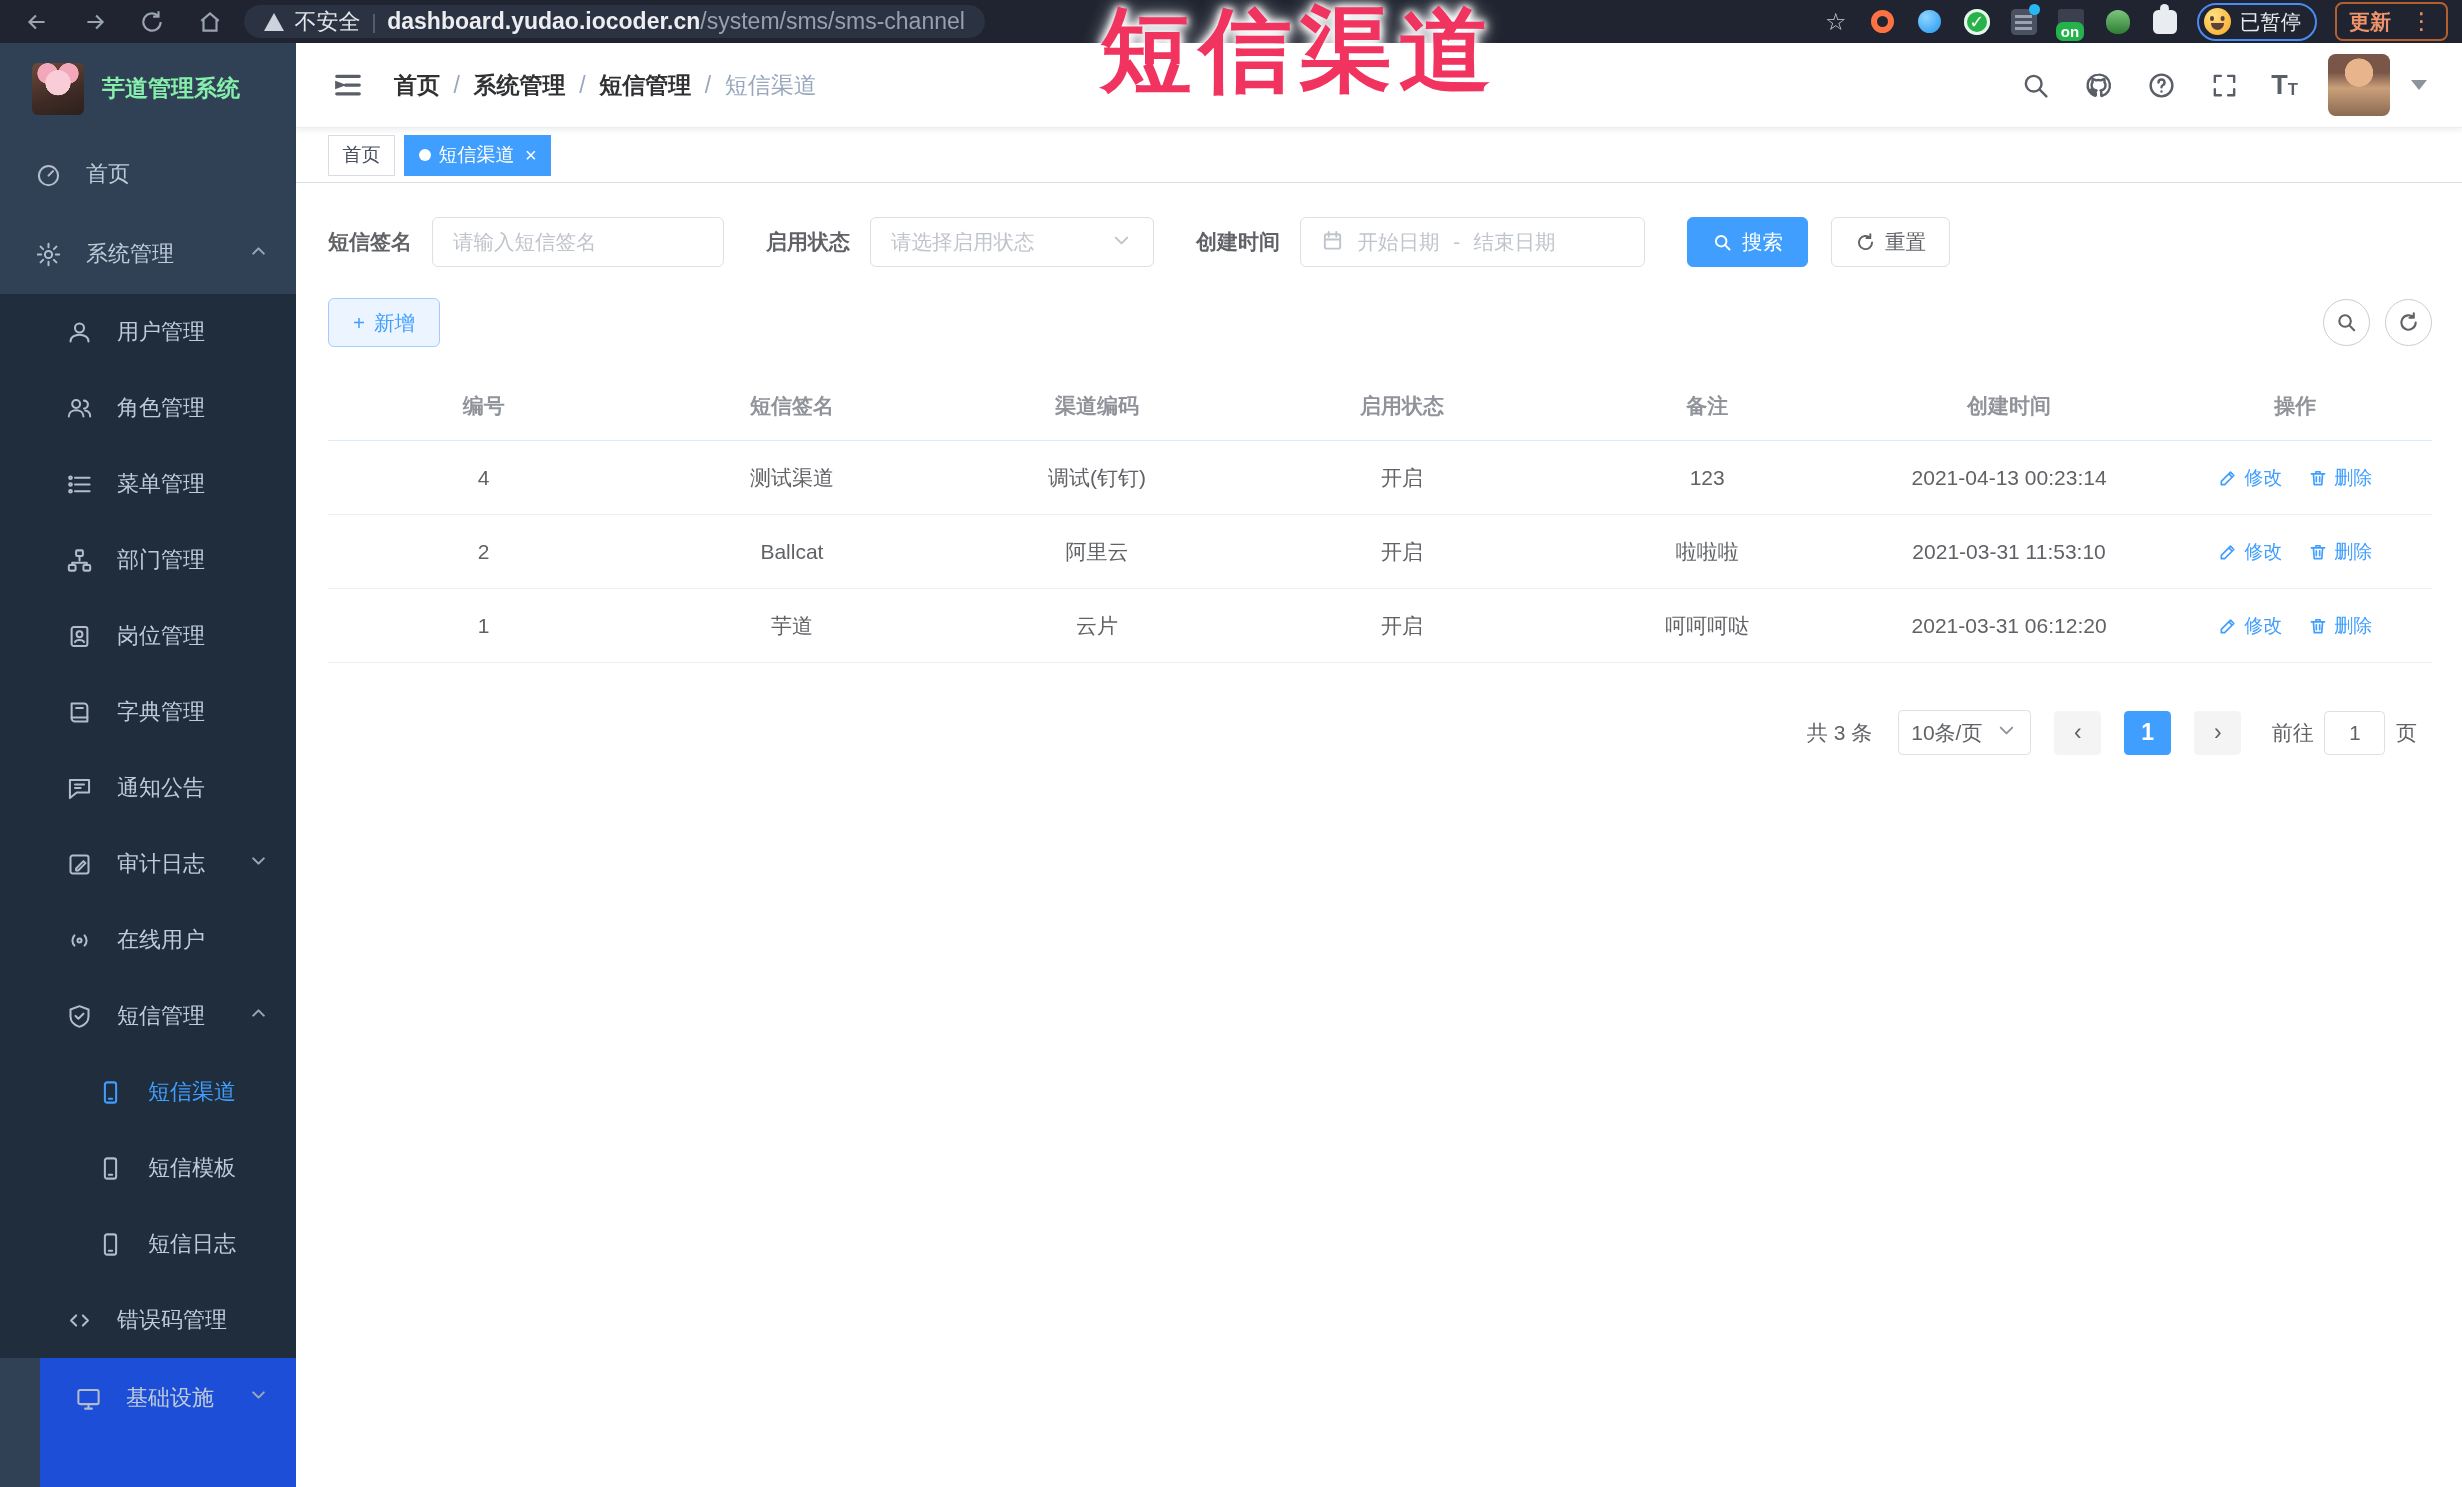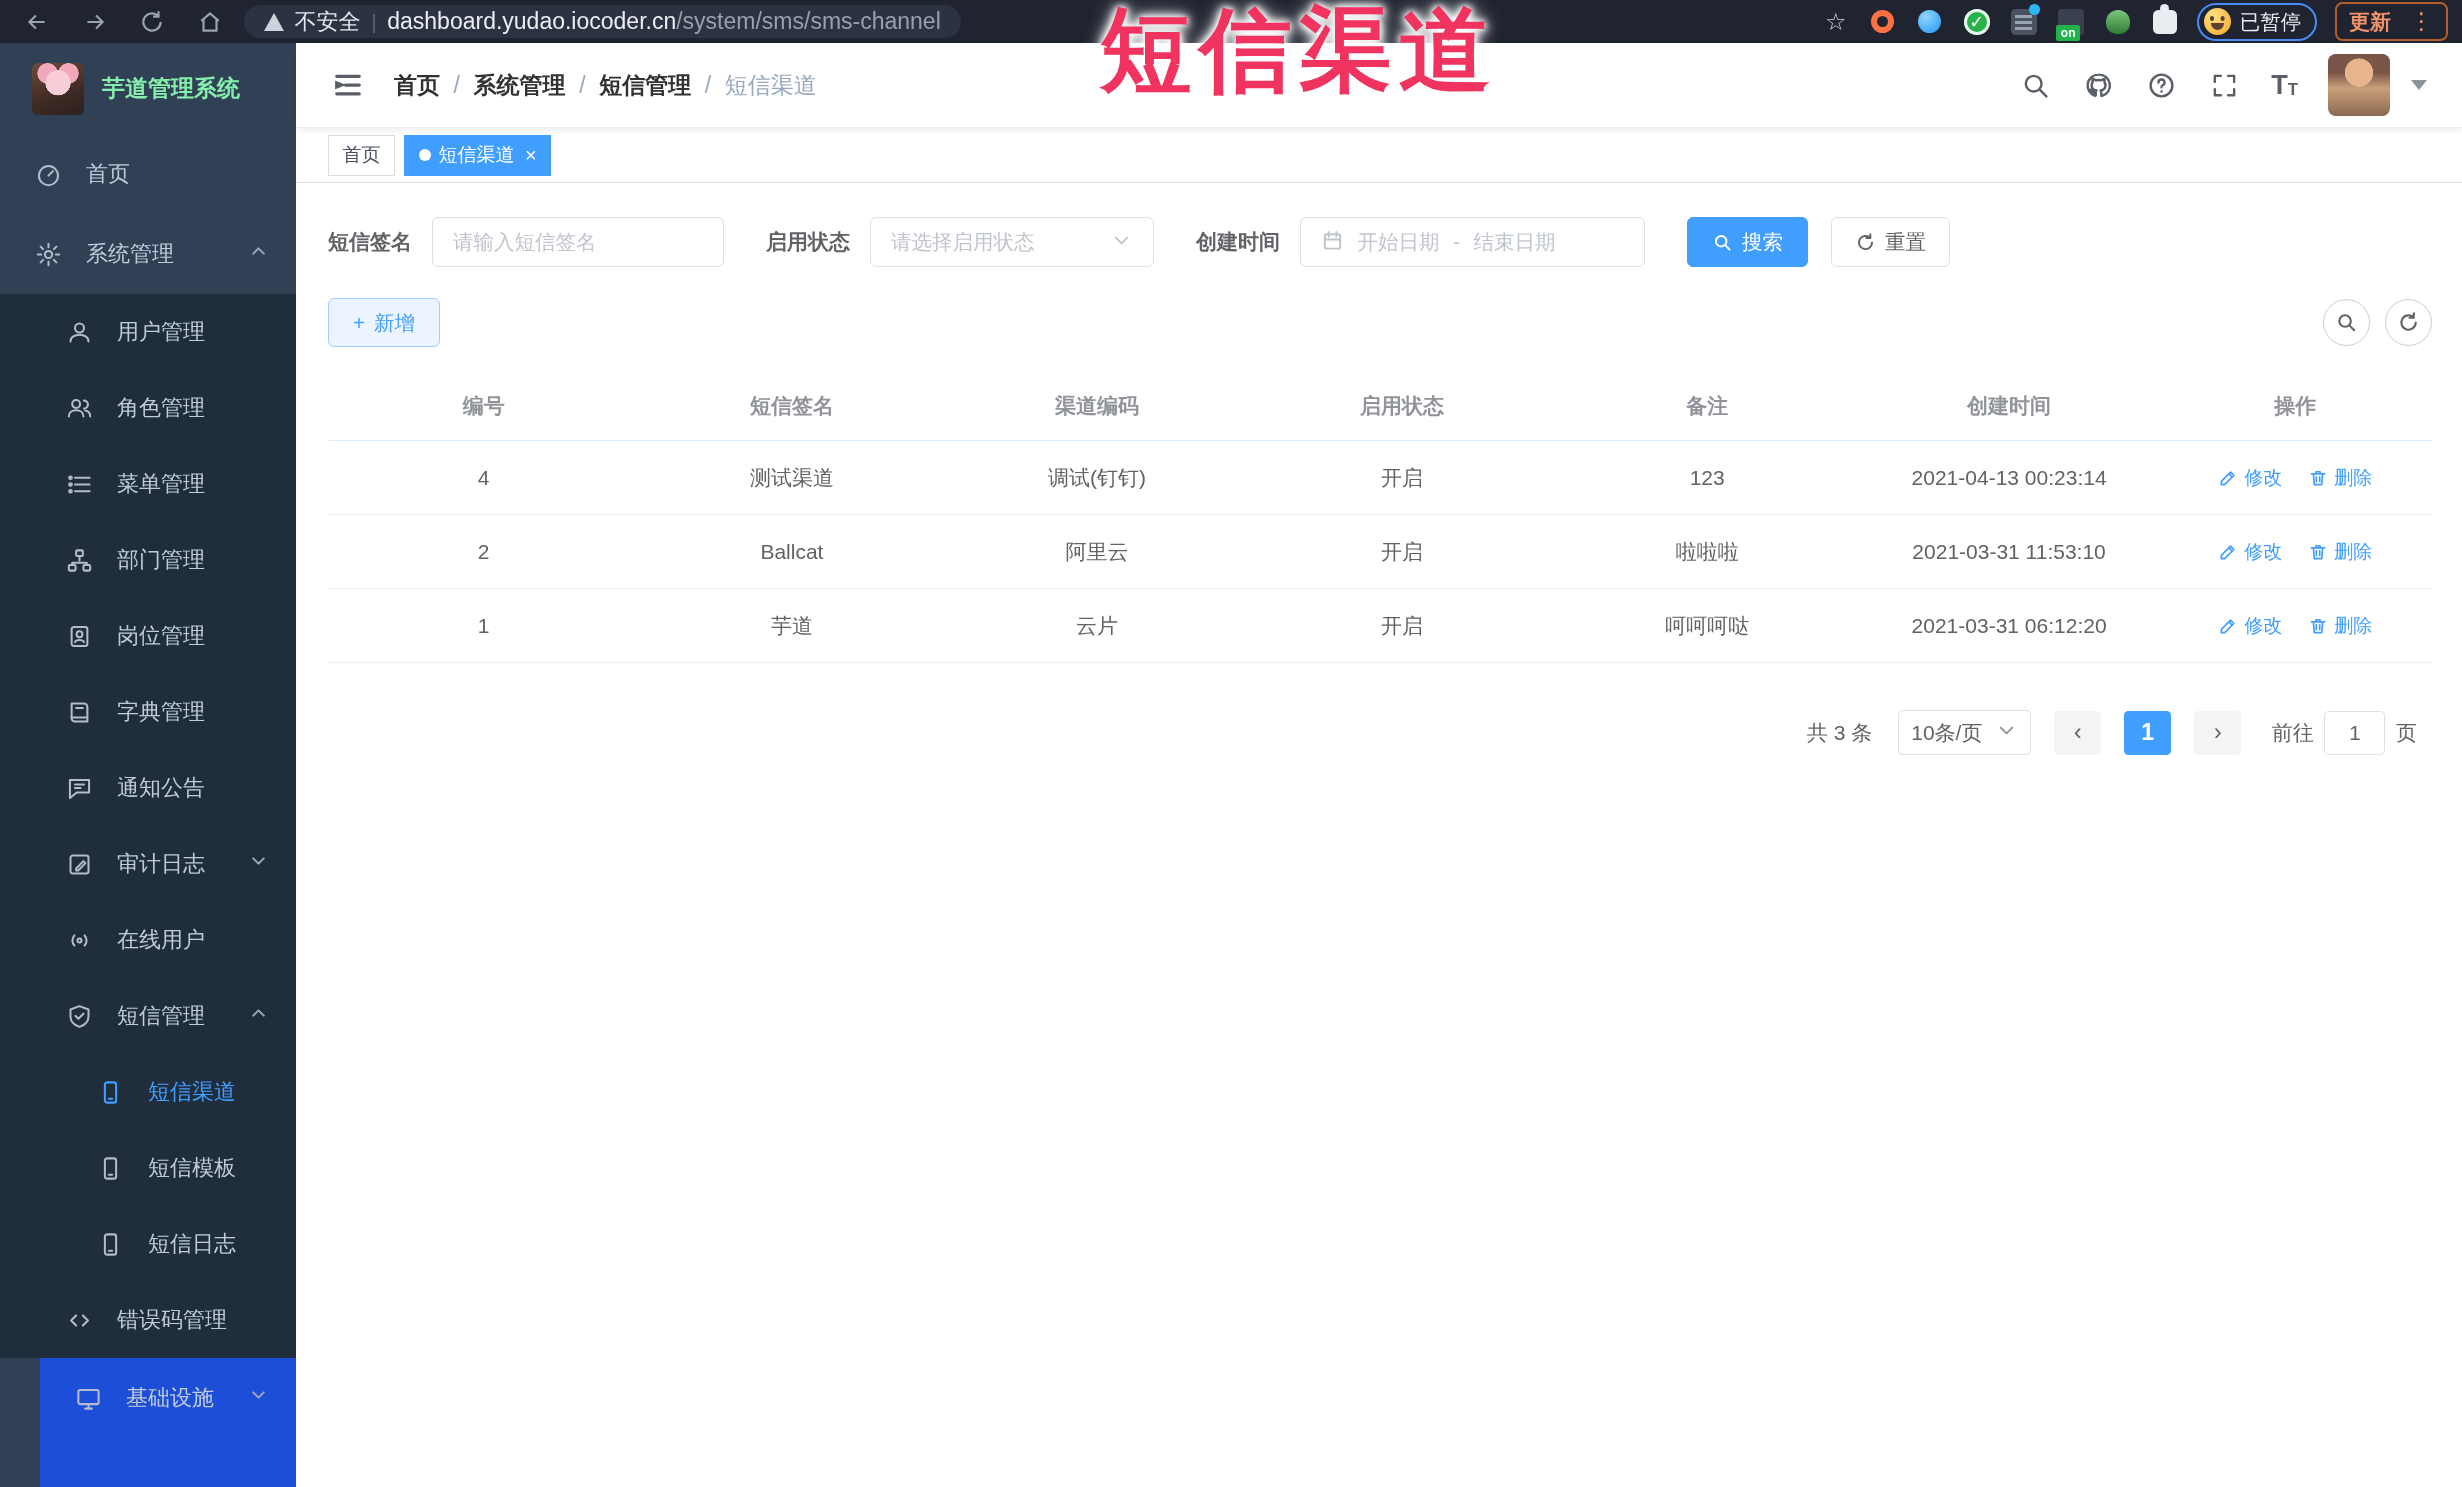--- a/index.html
+++ b/index.html
@@ -9,32 +9,32 @@
 
   
   .chrome { position:relative; height:43px; background:#1f2430; display:flex; align-items:center; padding:0 13.6px; color:#aeb6c2; }
   .chrome .navbtns { display:flex; align-items:center; gap:10.6px; }
   .chrome .nbtn { width:47px; height:35px; display:flex; align-items:center; justify-content:center; border-radius:6px; }
   .chrome .nbtn svg { width:26px; height:26px; stroke:#9aa3b2; stroke-width:2; fill:none; }
   .urlpill { margin-left:10.6px; height:33px; min-width:659px; background:#2b3241; border-radius:16.7px; display:flex; align-items:center; padding:0 20px; gap:10.6px; }
   .warn-tri { width:0; height:0; border-left:10.6px solid transparent; border-right:10.6px solid transparent; border-bottom:18px solid #cdd3dc; position:relative; }
   .sec-label { color:#e4e7ec; font-size:22px; }
   .url-div { color:#5b6474; font-size:21px; }
-  .url-host { color:#eceef2; font-size:23px; font-weight:400; }
+  .url-host { color:#eceef2; font-size:23px; font-weight:700; }
   .url-path { color:#98a0ae; font-size:23px; }
   .chrome-right { margin-left:auto; display:flex; align-items:center; gap:18px; }
   .cicon { width:29px; height:29px; display:flex; align-items:center; justify-content:center; font-size:24px; color:#cfd3da; }
   .ext-donut { width:23px; height:23px; border-radius:50%; border:6px solid #ff7043; }
   .ext-drop { width:23px; height:23px; border-radius:50%; background:radial-gradient(circle at 35% 30%,#8fd6ff,#2196f3); }
   .ext-check { width:26px; height:26px; border-radius:50%; background:#27b24a; color:#fff; font-size:18px; font-weight:700; display:flex; align-items:center; justify-content:center; box-shadow:0 0 0 3px #e8f5ec inset; }
   .ext-sliders { width:26px; height:26px; border-radius:4.5px; background:#4a5160; position:relative; }
   .ext-sliders:before { content:""; position:absolute; left:4.5px; right:4.5px; top:6px; height:3px; background:#9aa3b2; box-shadow:0 6px 0 #9aa3b2, 0 12px 0 #9aa3b2; }
   .ext-sliders .dropdot { position:absolute; right:-3px; top:-4.5px; width:10.6px; height:10.6px; border-radius:50%; background:#29b6f6; }
   .ext-on { width:26px; height:26px; border-radius:3px; background:#3a404d; position:relative; }
-  .ext-on .onbadge { position:absolute; left:-1.5px; bottom:-6px; background:#24b24c; color:#fff; font-size:12px; font-weight:700; padding:0.8px 4.5px; border-radius:2px; }
+  .ext-on .onbadge { position:absolute; left:-1.5px; bottom:-6px; background:#24b24c; color:#fff; font-size:15px; font-weight:700; padding:0.8px 4.5px; border-radius:7px; }
   .ext-plant { width:24px; height:24px; border-radius:50% 50% 45% 45%; background:linear-gradient(180deg,#7bc67e,#2e7d32); }
   .ext-puzzle { width:24px; height:24px; border-radius:5.3px; background:#e9ecf1; position:relative; }
   .ext-puzzle:before { content:""; position:absolute; top:-5.3px; left:7.6px; width:9px; height:9px; border-radius:50%; background:#e9ecf1; }
   .chip-paused { display:flex; align-items:center; gap:9px; border:2.3px solid #4b8bf5; border-radius:20px; padding:3px 13.6px 3px 4.5px; }
   .emoji-face { width:27px; height:27px; border-radius:50%; background:radial-gradient(circle at 35% 30%,#ffe082,#f9a825); position:relative; }
   .emoji-face:before { content:""; position:absolute; left:6px; top:8.3px; width:4.5px; height:4.5px; border-radius:50%; background:#5d4037; box-shadow:10.6px 0 0 #5d4037; }
   .emoji-face:after { content:""; position:absolute; left:6.8px; bottom:5.3px; width:13.6px; height:6.8px; border-radius:0 0 13.6px 13.6px; background:#5d4037; }
   .chip-paused .ptext { color:#e8eaed; font-size:20.5px; }
   .chip-update { display:flex; gap:19px; border:2.3px solid #b65f2e; border-radius:7.6px; padding:3.8px 12px; }
   .chip-update .utext { color:#f0936a; font-size:21px; font-weight:700; }

